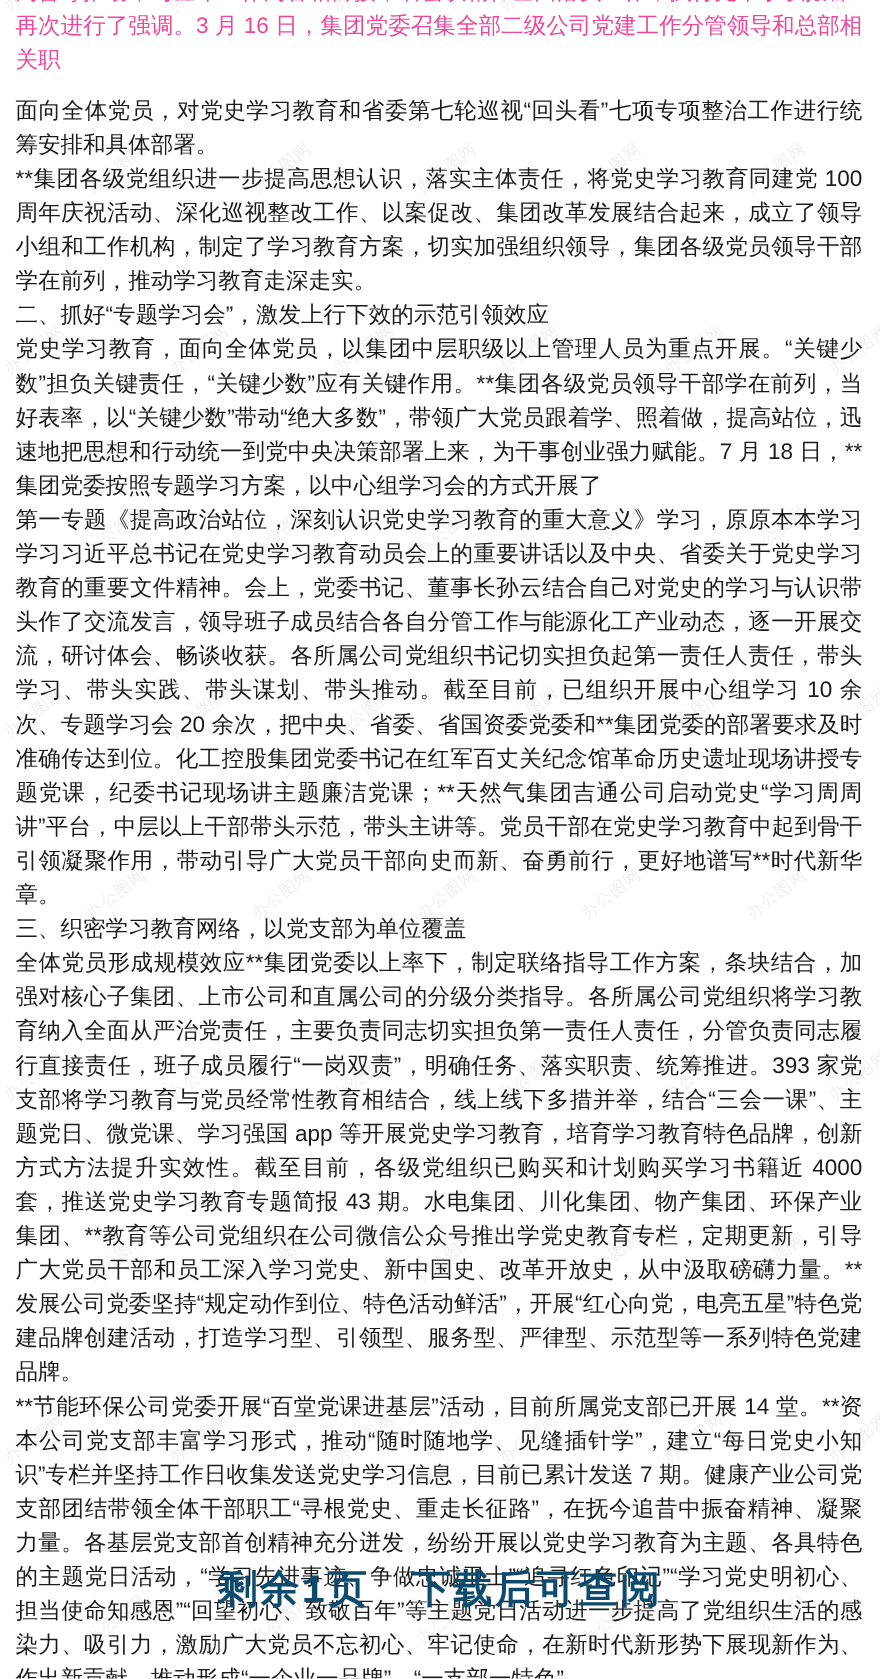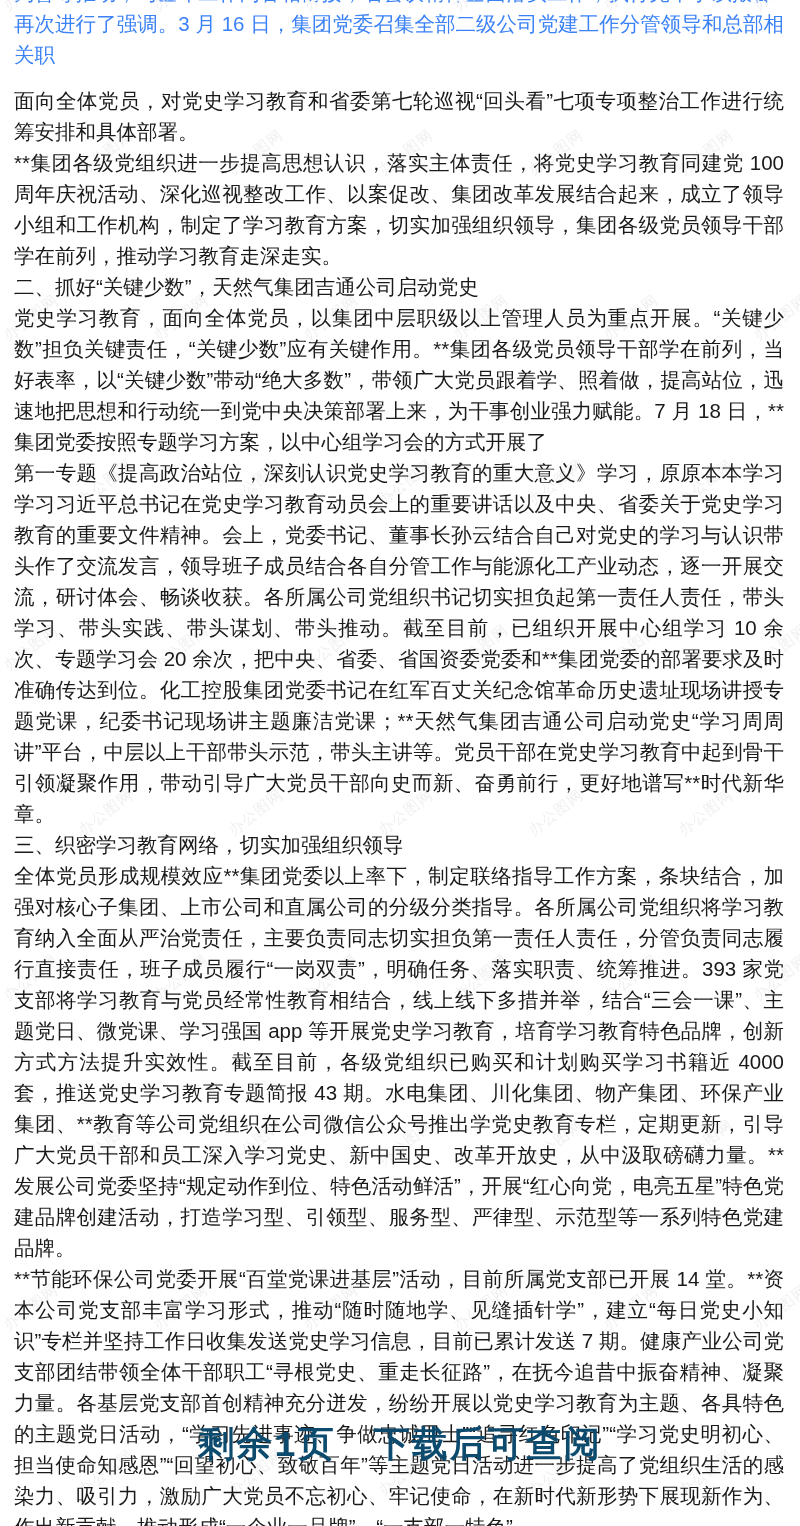--- a/index.html
+++ b/index.html
@@ -67,21 +67,21 @@
     word-break: break-all;
   }
 
   
   .clip-top {
     position: absolute;
     left: 0;
     top: -23px;
     width: 800px;
   }
-  .clip-top .para { color: #3b82f6; }
+  .clip-top .para { color: #ec4899; }
 
   .block-a {
     position: absolute;
     left: 0;
     top: 85px;
     width: 800px;
   }
 
   .footer-note {
     position: absolute;
@@ -162,23 +162,23 @@
     </div>
 
   <div class="clip-top">
     <p class="para">为督导推动，与全年工作内容相衔接，省会议精神全面落实工作，执行完毕予以报备</p>
     <p class="para">再次进行了强调。3 月 16 日，集团党委召集全部二级公司党建工作分管领导和总部相关职</p>
   </div>
 
   <div class="block-a text-body">
     <p class="para">面向全体党员，对党史学习教育和省委第七轮巡视“回头看”七项专项整治工作进行统筹安排和具体部署。</p>
     <p class="para">**集团各级党组织进一步提高思想认识，落实主体责任，将党史学习教育同建党 100 周年庆祝活动、深化巡视整改工作、以案促改、集团改革发展结合起来，成立了领导小组和工作机构，制定了学习教育方案，切实加强组织领导，集团各级党员领导干部学在前列，推动学习教育走深走实。</p>
-    <p class="para">二、抓好“关键少数”，天然气集团吉通公司启动党史</p>
+    <p class="para">二、抓好“专题学习会”，激发上行下效的示范引领效应</p>
     <p class="para">党史学习教育，面向全体党员，以集团中层职级以上管理人员为重点开展。“关键少数”担负关键责任，“关键少数”应有关键作用。**集团各级党员领导干部学在前列，当好表率，以“关键少数”带动“绝大多数”，带领广大党员跟着学、照着做，提高站位，迅速地把思想和行动统一到党中央决策部署上来，为干事创业强力赋能。7 月 18 日，**集团党委按照专题学习方案，以中心组学习会的方式开展了</p>
     <p class="para">第一专题《提高政治站位，深刻认识党史学习教育的重大意义》学习，原原本本学习学习习近平总书记在党史学习教育动员会上的重要讲话以及中央、省委关于党史学习教育的重要文件精神。会上，党委书记、董事长孙云结合自己对党史的学习与认识带头作了交流发言，领导班子成员结合各自分管工作与能源化工产业动态，逐一开展交流，研讨体会、畅谈收获。各所属公司党组织书记切实担负起第一责任人责任，带头学习、带头实践、带头谋划、带头推动。截至目前，已组织开展中心组学习 10 余次、专题学习会 20 余次，把中央、省委、省国资委党委和**集团党委的部署要求及时准确传达到位。化工控股集团党委书记在红军百丈关纪念馆革命历史遗址现场讲授专题党课，纪委书记现场讲主题廉洁党课；**天然气集团吉通公司启动党史“学习周周讲”平台，中层以上干部带头示范，带头主讲等。党员干部在党史学习教育中起到骨干引领凝聚作用，带动引导广大党员干部向史而新、奋勇前行，更好地谱写**时代新华章。</p>
-    <p class="para">三、织密学习教育网络，切实加强组织领导</p>
+    <p class="para">三、织密学习教育网络，以党支部为单位覆盖</p>
     <p class="para">全体党员形成规模效应**集团党委以上率下，制定联络指导工作方案，条块结合，加强对核心子集团、上市公司和直属公司的分级分类指导。各所属公司党组织将学习教育纳入全面从严治党责任，主要负责同志切实担负第一责任人责任，分管负责同志履行直接责任，班子成员履行“一岗双责”，明确任务、落实职责、统筹推进。393 家党支部将学习教育与党员经常性教育相结合，线上线下多措并举，结合“三会一课”、主题党日、微党课、学习强国 app 等开展党史学习教育，培育学习教育特色品牌，创新方式方法提升实效性。截至目前，各级党组织已购买和计划购买学习书籍近 4000 套，推送党史学习教育专题简报 43 期。水电集团、川化集团、物产集团、环保产业集团、**教育等公司党组织在公司微信公众号推出学党史教育专栏，定期更新，引导广大党员干部和员工深入学习党史、新中国史、改革开放史，从中汲取磅礴力量。**发展公司党委坚持“规定动作到位、特色活动鲜活”，开展“红心向党，电亮五星”特色党建品牌创建活动，打造学习型、引领型、服务型、严律型、示范型等一系列特色党建品牌。</p>
     <p class="para">**节能环保公司党委开展“百堂党课进基层”活动，目前所属党支部已开展 14 堂。**资本公司党支部丰富学习形式，推动“随时随地学、见缝插针学”，建立“每日党史小知识”专栏并坚持工作日收集发送党史学习信息，目前已累计发送 7 期。健康产业公司党支部团结带领全体干部职工“寻根党史、重走长征路”，在抚今追昔中振奋精神、凝聚力量。各基层党支部首创精神充分迸发，纷纷开展以党史学习教育为主题、各具特色的主题党日活动，“学习先进事迹、争做忠诚卫士”“追寻红色印记”“学习党史明初心、担当使命知感恩”“回望初心、致敬百年”等主题党日活动进一步提高了党组织生活的感染力、吸引力，激励广大党员不忘初心、牢记使命，在新时代新形势下展现新作为、作出新贡献，推动形成“一企业一品牌”、“一支部一特色”</p>
   </div>
 
   <div class="footer-note">剩余1页　下载后可查阅</div>
 
 </div>
 
 </body></html>

